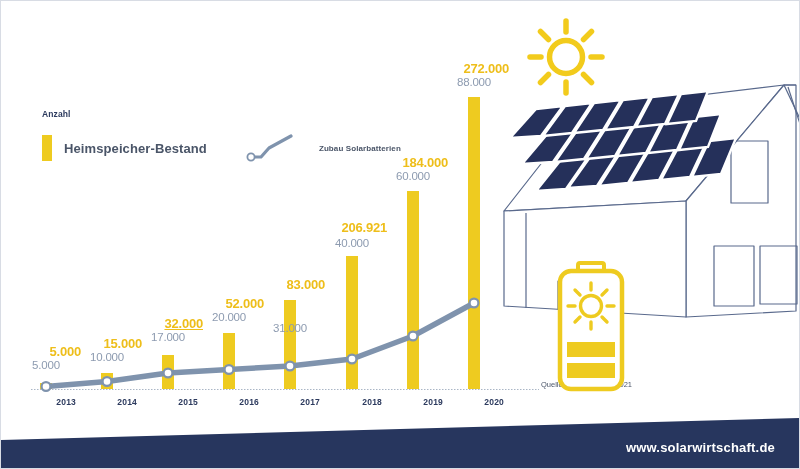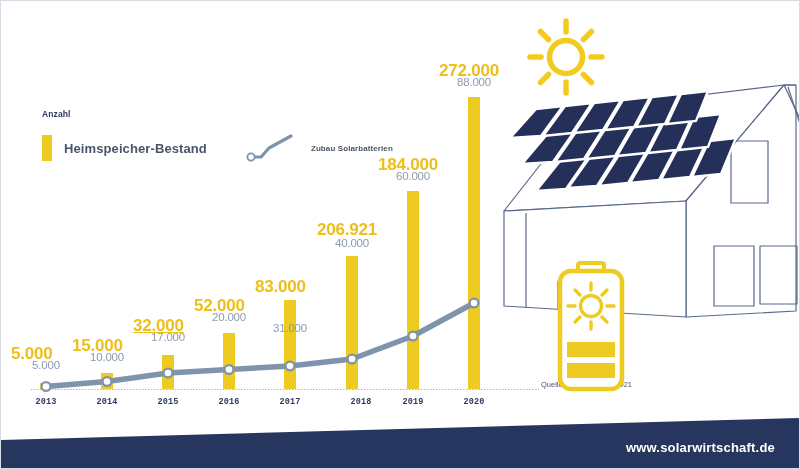--- a/index.html
+++ b/index.html
@@ -42,40 +42,40 @@
     width:10px;height:26px;background:#eecb20;
     display:inline-block;
   }
   .legend-label{
     font-size:13px;font-weight:bold;color:#4a5568;
     margin-left:12px;letter-spacing:0.1px;
   }
   #legend-line-icon{margin-left:36px;display:block;}
   #legend-label-2{
     font-size:8px;font-weight:bold;color:#4a5568;
-    margin-left:8px;letter-spacing:0.1px;
+    margin-left:16px;letter-spacing:0.1px;
   }
 
   
   #chart{position:absolute;left:0;top:0;width:540px;height:420px;}
   .bar{position:absolute;background:#eecb20;width:12px;}
   .lbl-top{
-    position:absolute;text-align:left;width:70px;
-    font-size:17px;font-weight:bold;color:#eebe1a;
+    position:absolute;text-align:right;width:70px;
+    font-size:13px;font-weight:bold;color:#eebe1a;
     letter-spacing:-0.2px;
   }
   .lbl-bot{
     position:absolute;text-align:center;width:70px;
     font-size:11.5px;color:#8d9bb0;
     letter-spacing:-0.2px;
   }
   .xtick{
-    position:absolute;text-align:center;width:60px;
+    position:absolute;text-align:right;width:60px;
     font-size:8.5px;font-weight:bold;color:#2c3a5e;
-    top:396px;letter-spacing:0.2px;font-family:Liberation Mono, monospace;
+    top:396px;letter-spacing:0.2px;
   }
   #source{
     position:absolute;left:540px;top:379px;
     font-size:7.5px;color:#4a5568;white-space:nowrap;
   }
 
   
   #footer-url{
     position:absolute;right:24px;bottom:13px;
     font-size:13px;font-weight:bold;color:#ffffff;
@@ -145,21 +145,21 @@
     <div class="lbl-bot" style="left:254px;top:277px;margin-top:44px;">31.000</div>
     <div class="lbl-bot" style="left:316px;top:236px;">40.000</div>
     <div class="lbl-bot" style="left:377px;top:169px;">60.000</div>
     <div class="lbl-bot" style="left:438px;top:75px;">88.000</div>
 
     <div class="xtick" style="left:15px;">2013</div>
     <div class="xtick" style="left:76px;">2014</div>
     <div class="xtick" style="left:137px;">2015</div>
     <div class="xtick" style="left:198px;">2016</div>
     <div class="xtick" style="left:259px;">2017</div>
-    <div class="xtick" style="left:330px;">2018</div>
+    <div class="xtick" style="left:321px;">2018</div>
     <div class="xtick" style="left:382px;">2019</div>
     <div class="xtick" style="left:443px;">2020</div>
   </div>
 
   <div id="source">Quelle: BSW e. V., 02.2021</div>
 
   <svg style="position:absolute;left:495px;top:0px;width:305px;height:400px;" viewBox="0 0 305 400">
 
     <g stroke="#f2cb1c" stroke-width="5.5" stroke-linecap="round" fill="none">
       <circle cx="70" cy="56" r="16.5"></circle>

